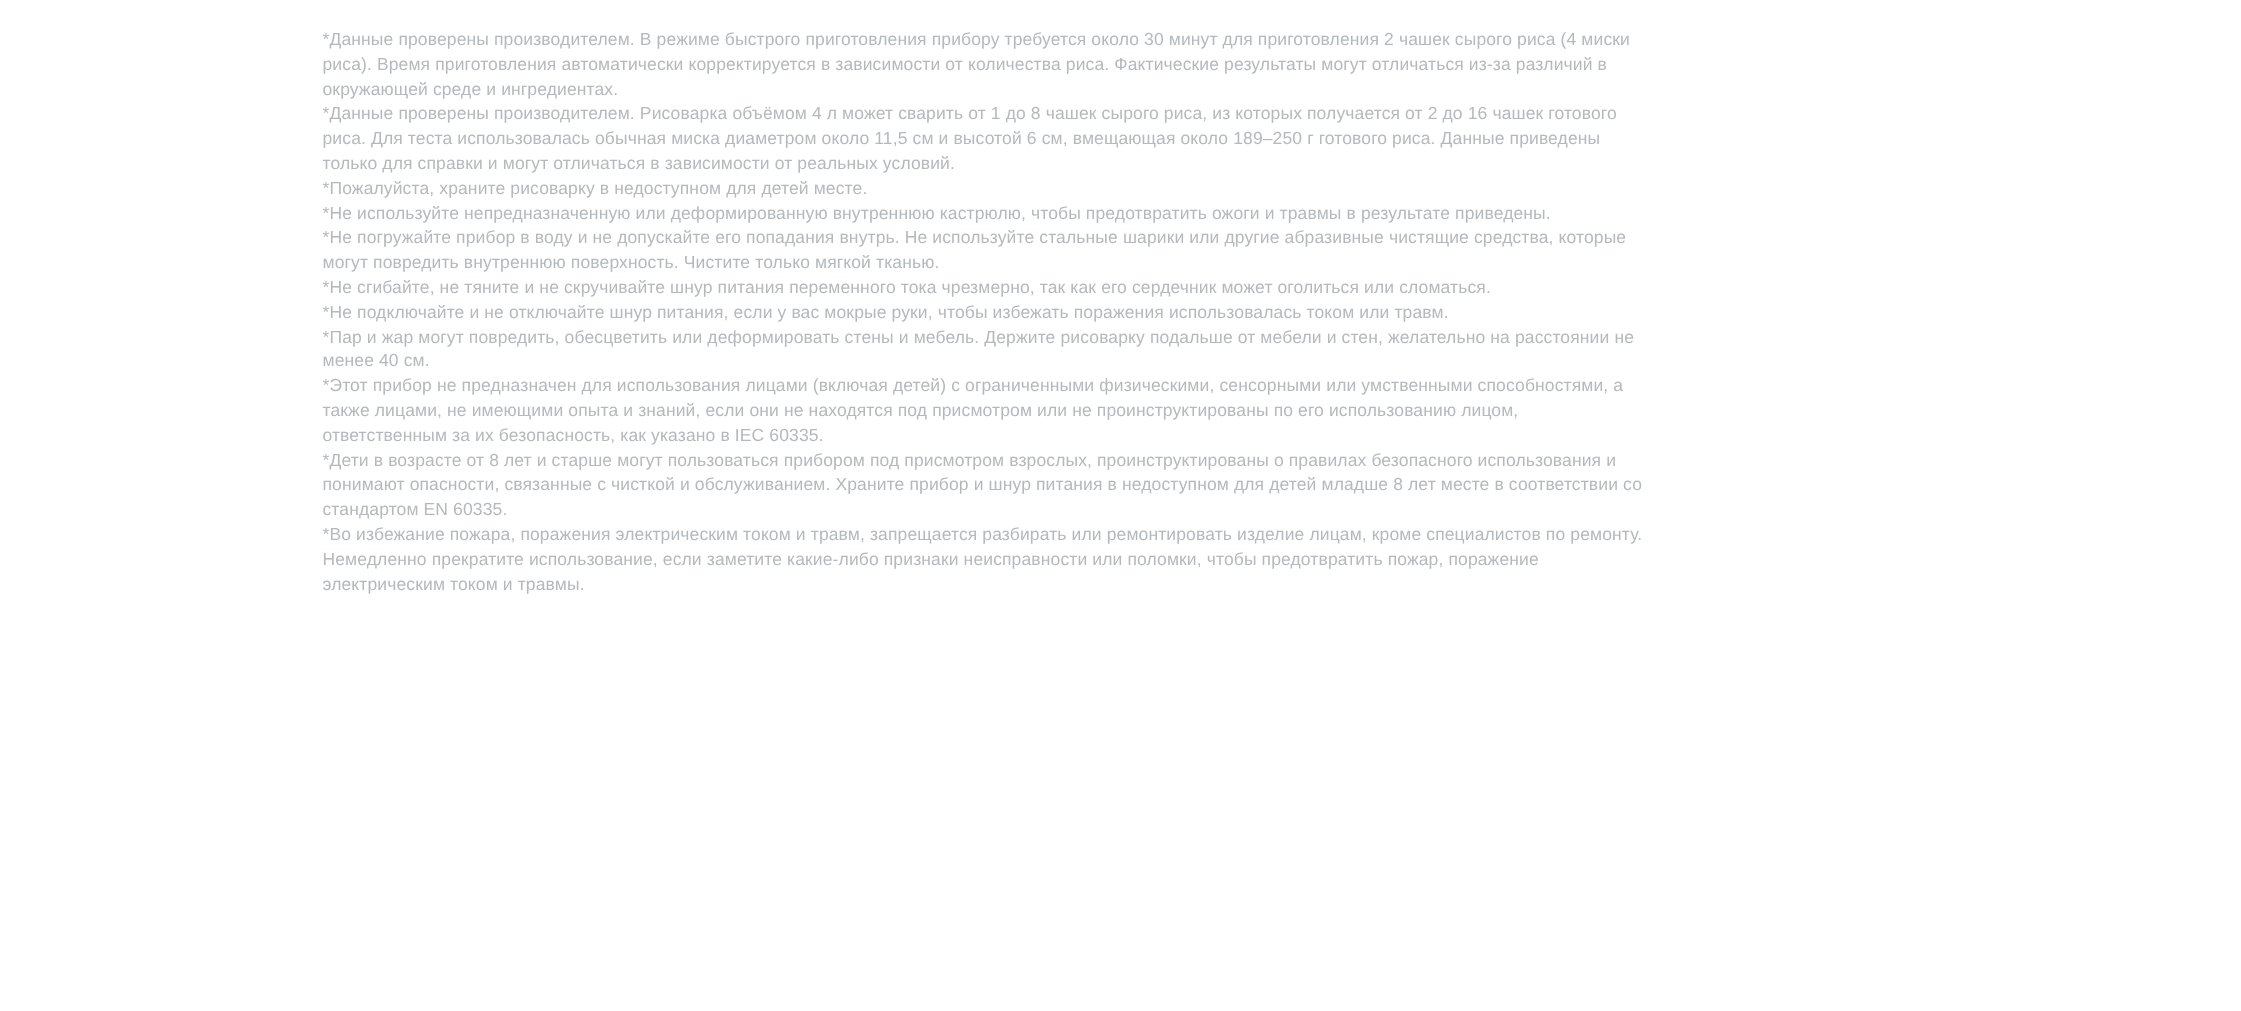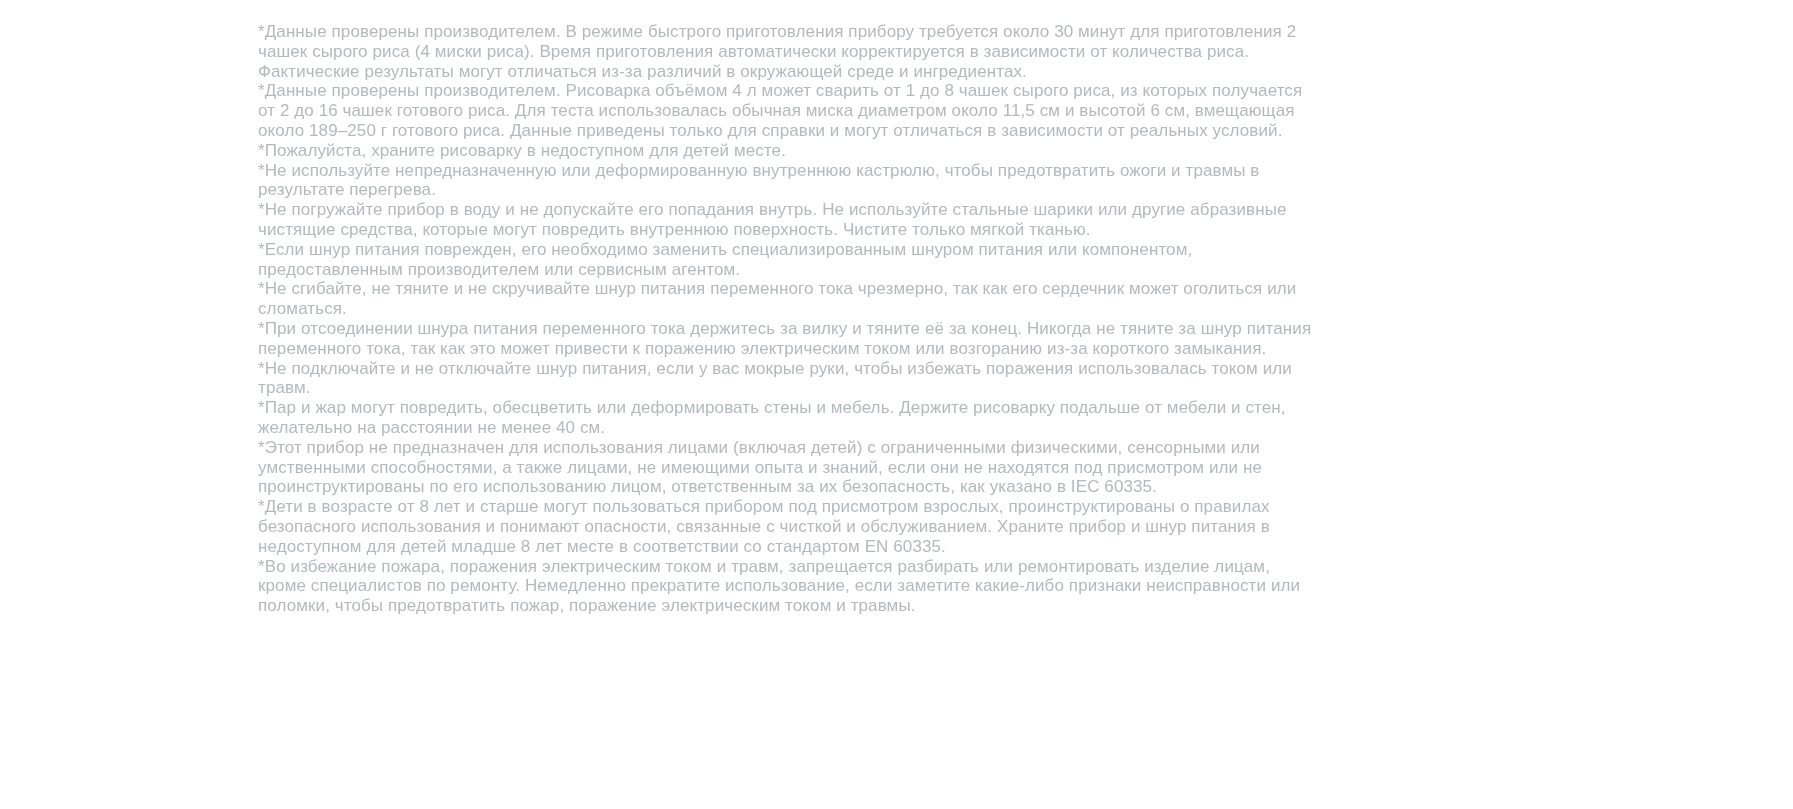--- a/index.html
+++ b/index.html
@@ -16,39 +16,37 @@
   .doc-page {
     position: absolute;
     top: 22px;
     left: 258px;
     width: 1058px;
   }
   .warning-text p {
     margin: 0;
     padding: 0;
     color: #b5b9bc;
-    font-size: 17px;
+    font-size: 14px;
     line-height: 19.8px;
     font-weight: 400;
     letter-spacing: 0.1px;
     text-align: left;
   }
 </style>
 </head>
 <body>
 
 <div class="doc-page">
   <div class="warning-text">
     <p>*Данные проверены производителем. В режиме быстрого приготовления прибору требуется около 30 минут для приготовления 2 чашек сырого риса (4 миски риса). Время приготовления автоматически корректируется в зависимости от количества риса. Фактические результаты могут отличаться из-за различий в окружающей среде и ингредиентах.</p>
     <p>*Данные проверены производителем. Рисоварка объёмом 4 л может сварить от 1 до 8 чашек сырого риса, из которых получается от 2 до 16 чашек готового риса. Для теста использовалась обычная миска диаметром около 11,5 см и высотой 6 см, вмещающая около 189–250 г готового риса. Данные приведены только для справки и могут отличаться в зависимости от реальных условий.</p>
     <p>*Пожалуйста, храните рисоварку в недоступном для детей месте.</p>
-    <p>*Не используйте непредназначенную или деформированную внутреннюю кастрюлю, чтобы предотвратить ожоги и травмы в результате перегрева.</p>
+    <p>*Не используйте непредназначенную или деформированную внутреннюю кастрюлю, чтобы предотвратить ожоги и травмы в результате приведены.</p>
     <p>*Не погружайте прибор в воду и не допускайте его попадания внутрь. Не используйте стальные шарики или другие абразивные чистящие средства, которые могут повредить внутреннюю поверхность. Чистите только мягкой тканью.</p>
-    <p>*Если шнур питания поврежден, его необходимо заменить специализированным шнуром питания или компонентом, предоставленным производителем или сервисным агентом.</p>
     <p>*Не сгибайте, не тяните и не скручивайте шнур питания переменного тока чрезмерно, так как его сердечник может оголиться или сломаться.</p>
-    <p>*При отсоединении шнура питания переменного тока держитесь за вилку и тяните её за конец. Никогда не тяните за шнур питания переменного тока, так как это может привести к поражению электрическим током или возгоранию из-за короткого замыкания.</p>
     <p>*Не подключайте и не отключайте шнур питания, если у вас мокрые руки, чтобы избежать поражения использовалась током или травм.</p>
     <p>*Пар и жар могут повредить, обесцветить или деформировать стены и мебель. Держите рисоварку подальше от мебели и стен, желательно на расстоянии не менее 40 см.</p>
     <p>*Этот прибор не предназначен для использования лицами (включая детей) с ограниченными физическими, сенсорными или умственными способностями, а также лицами, не имеющими опыта и знаний, если они не находятся под присмотром или не проинструктированы по его использованию лицом, ответственным за их безопасность, как указано в IEC 60335.</p>
     <p>*Дети в возрасте от 8 лет и старше могут пользоваться прибором под присмотром взрослых, проинструктированы о правилах безопасного использования и понимают опасности, связанные с чисткой и обслуживанием. Храните прибор и шнур питания в недоступном для детей младше 8 лет месте в соответствии со стандартом EN 60335.</p>
     <p>*Во избежание пожара, поражения электрическим током и травм, запрещается разбирать или ремонтировать изделие лицам, кроме специалистов по ремонту. Немедленно прекратите использование, если заметите какие-либо признаки неисправности или поломки, чтобы предотвратить пожар, поражение электрическим током и травмы.</p>
   </div>
 </div>
 
 </body></html>

